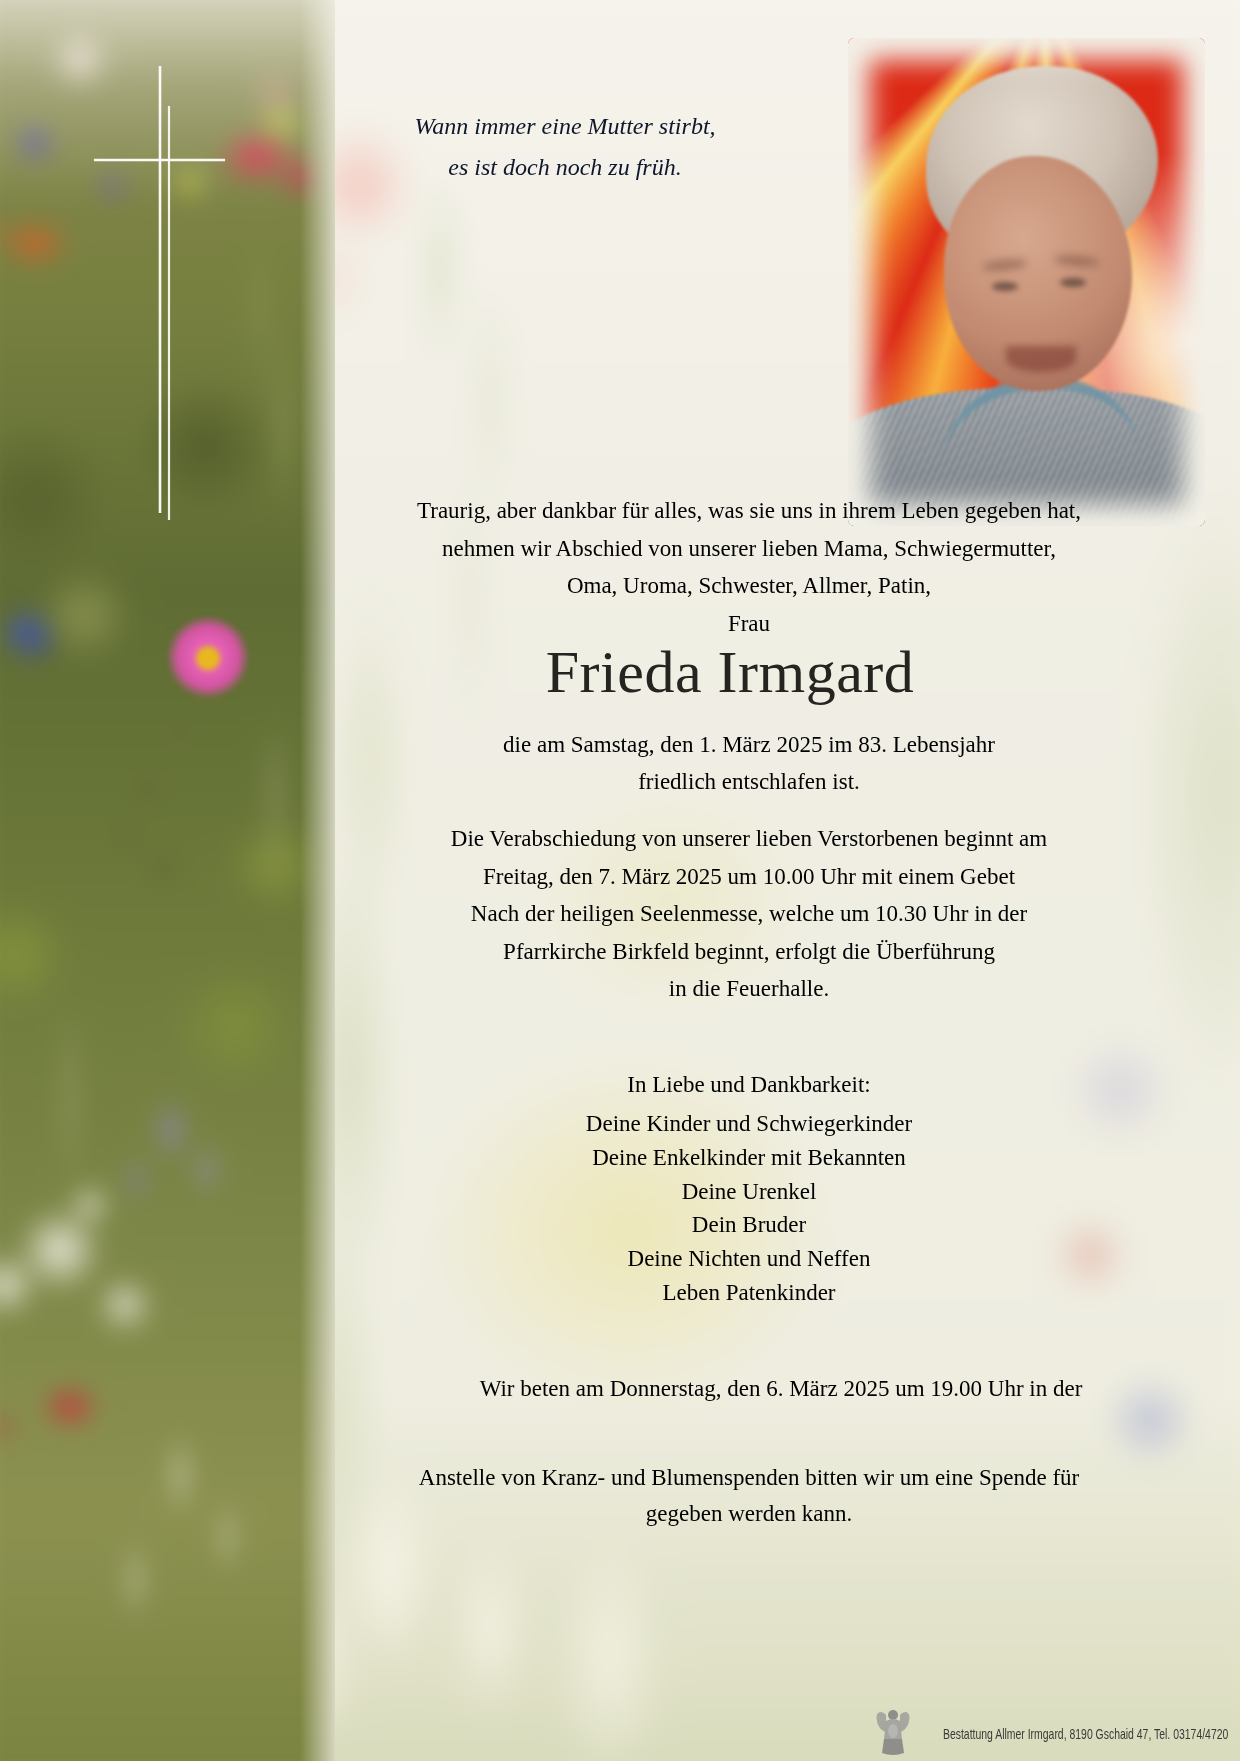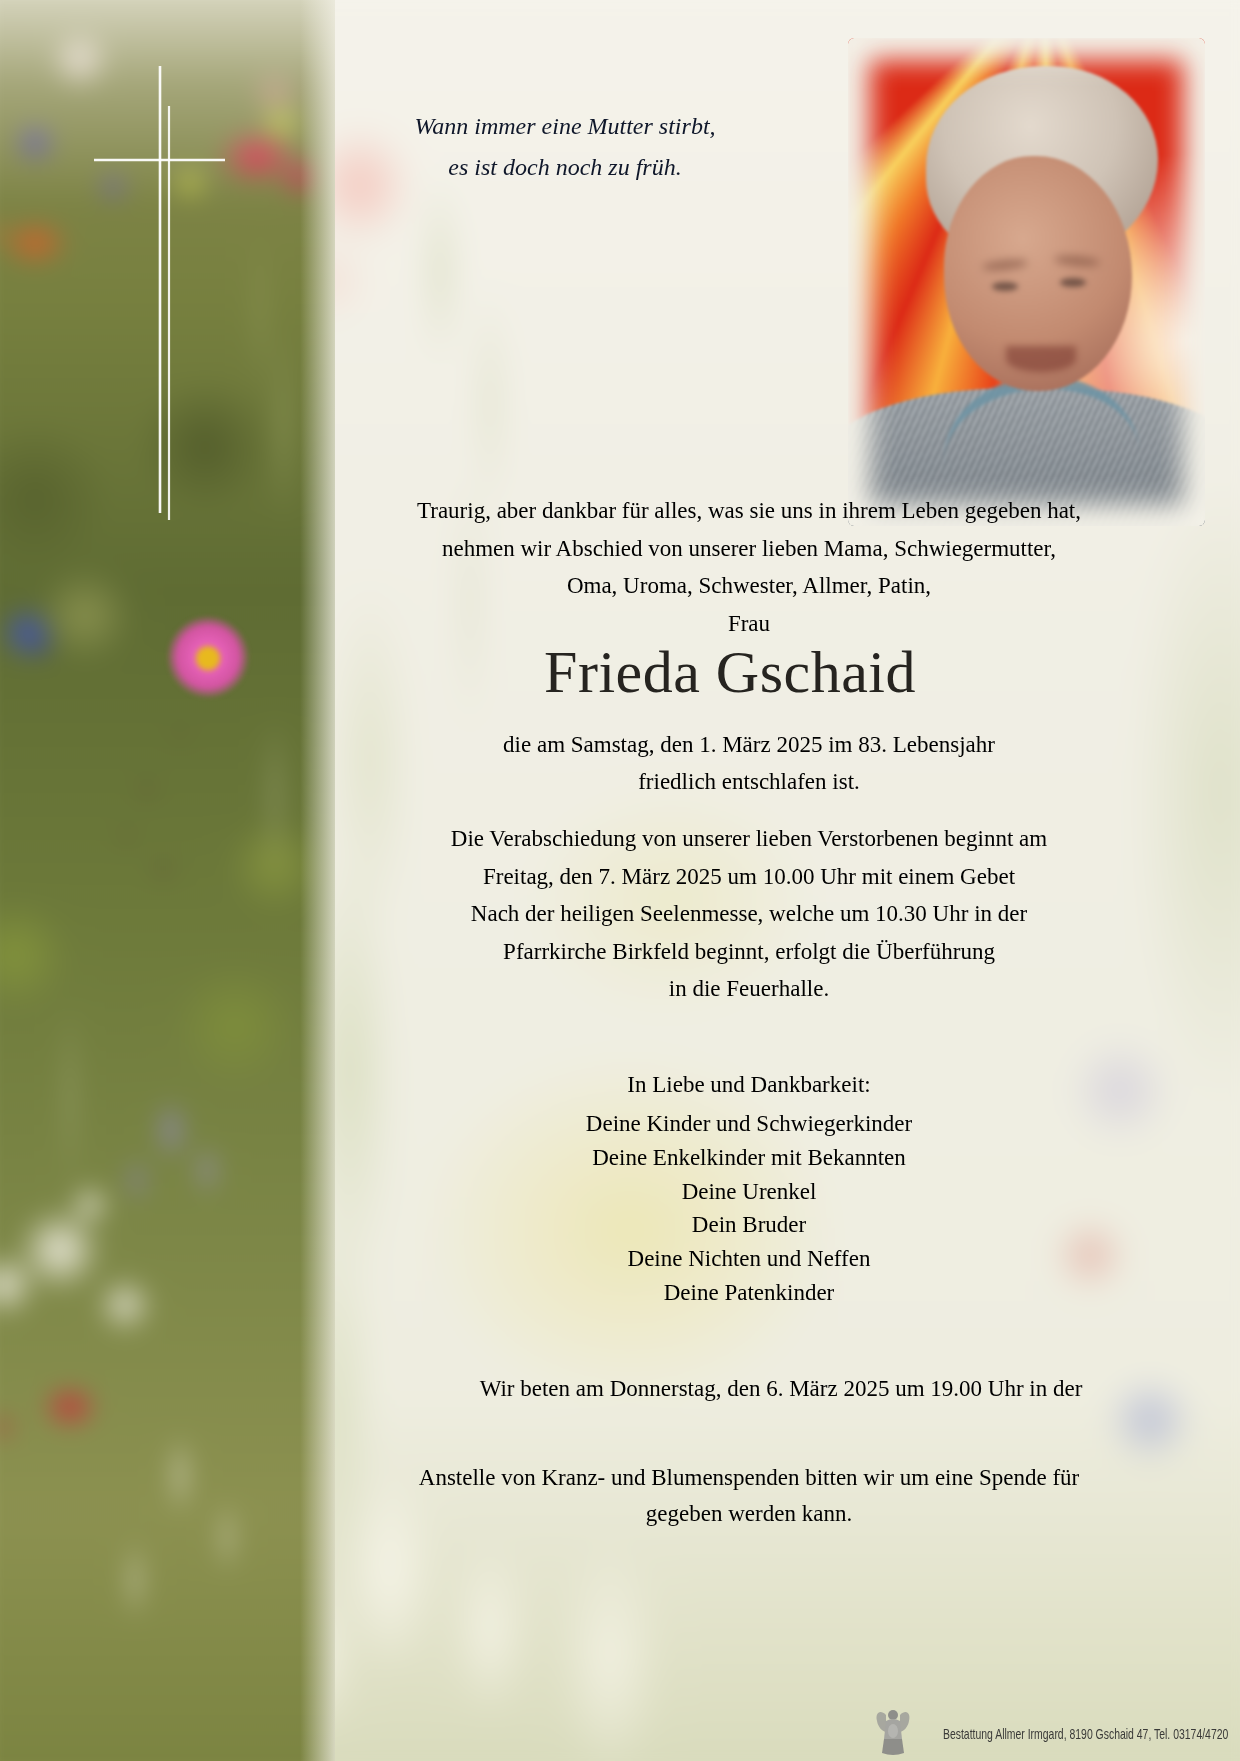--- a/index.html
+++ b/index.html
@@ -199,21 +199,21 @@
   <div class="tline">es ist doch noch zu früh.</div>
 </div>
 
 <div class="col intro">
   <div class="tline">Traurig, aber dankbar für alles, was sie uns in ihrem Leben gegeben hat,</div>
   <div class="tline">nehmen wir Abschied von unserer lieben Mama, Schwiegermutter,</div>
   <div class="tline">Oma, Uroma, Schwester, Allmer, Patin,</div>
   <div class="tline">Frau</div>
 </div>
 
-<div class="name">Frieda Gschaid</div>
+<div class="name">Frieda Irmgard</div>
 
 <div class="col passing">
   <div class="tline">die am Samstag, den 1. März 2025 im 83. Lebensjahr</div>
   <div class="tline">friedlich entschlafen ist.</div>
 </div>
 
 <div class="col farewell">
   <div class="tline">Die Verabschiedung von unserer lieben Verstorbenen beginnt am</div>
   <div class="tline">Freitag, den 7. März 2025 um 10.00 Uhr mit einem Gebet</div>
   <div class="tline">Nach der heiligen Seelenmesse, welche um 10.30 Uhr in der</div>
@@ -222,21 +222,21 @@
 </div>
 
 <div class="col gratitude-h">In Liebe und Dankbarkeit:</div>
 
 <div class="col mourners">
   <div class="tline">Deine Kinder und Schwiegerkinder</div>
   <div class="tline">Deine Enkelkinder mit Bekannten</div>
   <div class="tline">Deine Urenkel</div>
   <div class="tline">Dein Bruder</div>
   <div class="tline">Deine Nichten und Neffen</div>
-  <div class="tline">Deine Patenkinder</div>
+  <div class="tline">Leben Patenkinder</div>
 </div>
 
 <div class="col prayer">
   <div class="tline">Wir beten am Donnerstag, den 6. März 2025 um 19.00 Uhr in der</div>
 </div>
 
 <div class="col donation">
   <div class="tline">Anstelle von Kranz- und Blumenspenden bitten wir um eine Spende für</div>
   <div class="tline">gegeben werden kann.</div>
 </div>

